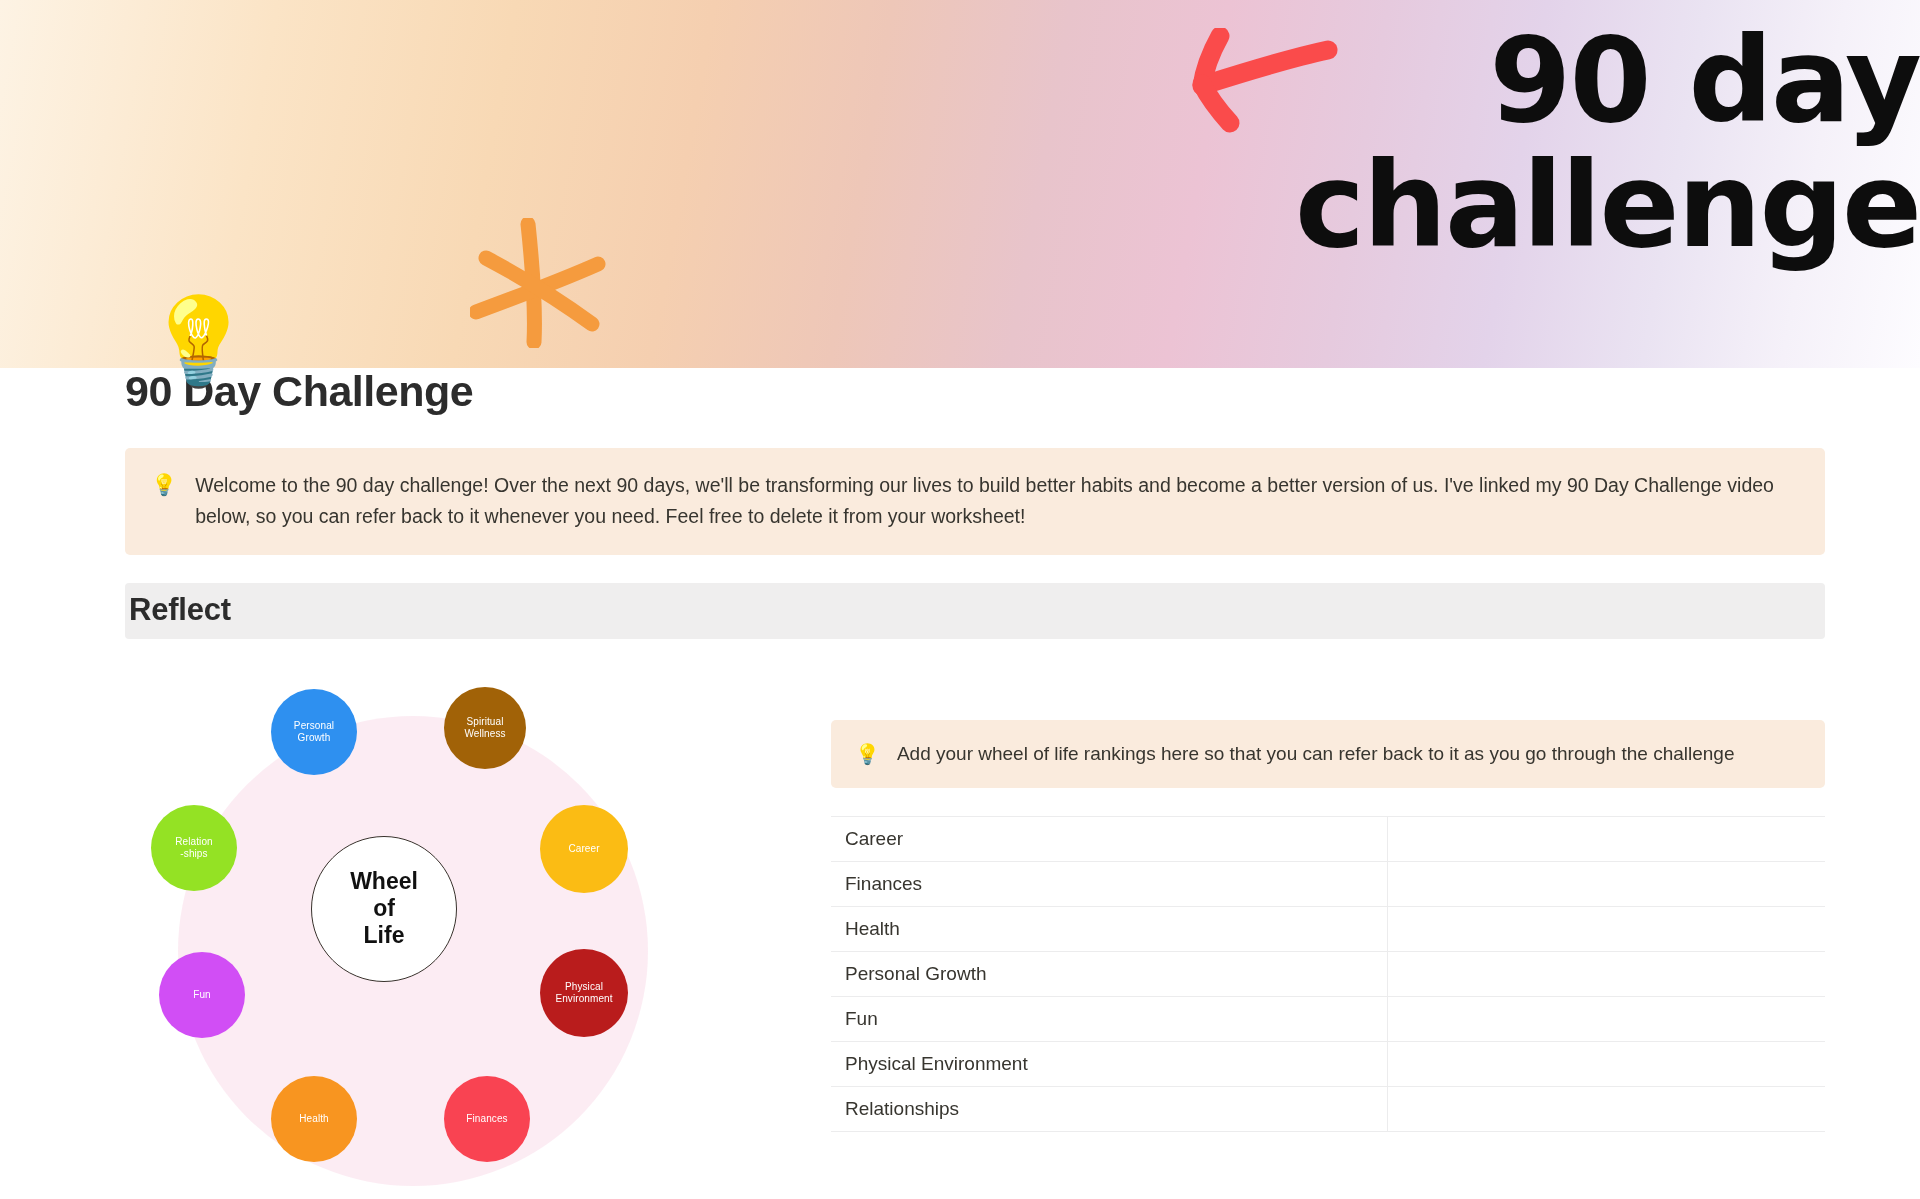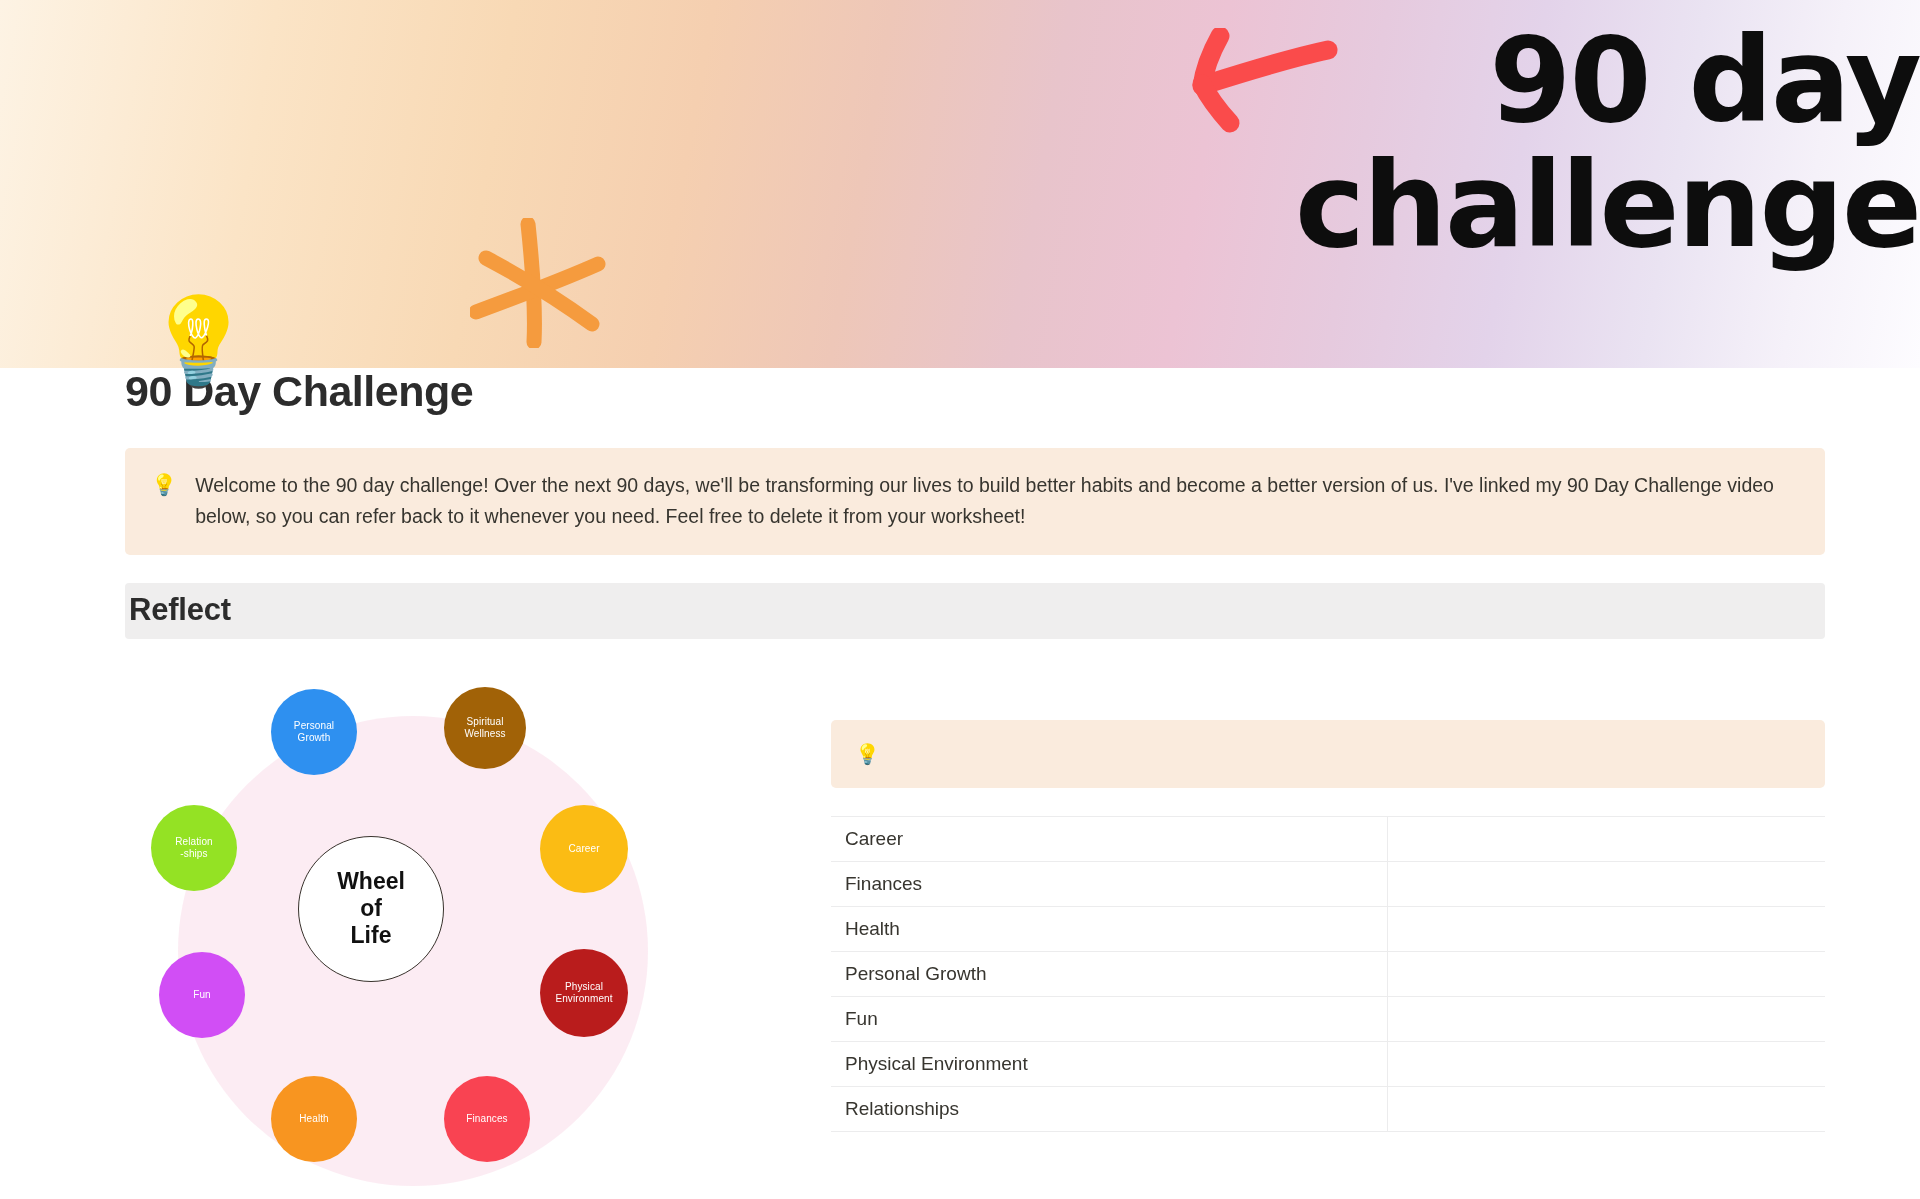--- a/index.html
+++ b/index.html
@@ -165,21 +165,21 @@
     left: 35px;
     top: 35px;
     width: 470px;
     height: 470px;
     border-radius: 50%;
     background: #fbe4ef;
     opacity: 0.72;
   }
   .wheel-hub {
     position: absolute;
-    left: 155px;
+    left: 168px;
     top: 155px;
     width: 146px;
     height: 146px;
     border-radius: 50%;
     background: #ffffff;
     border: 1.6px solid #38322c;
     display: flex;
     align-items: center;
     justify-content: center;
     text-align: center;
@@ -326,20 +326,21 @@
             <span><span>Finances</span></span>
           </div>
         </div>
       </div>
 
       <div class="col-right">
 
 
         <div class="callout-sm">
           <span class="callout-emoji">💡</span>
+          <div class="callout-sm-text">Add your wheel of life rankings here so that you can refer back to it as you go through the challenge</div>
         </div>
 
         <table class="rank-table">
           <tbody>
             <tr>
               <td class="c-label">Career</td>
               <td class="c-value"></td>
             </tr>
             <tr>
               <td class="c-label">Finances</td>

